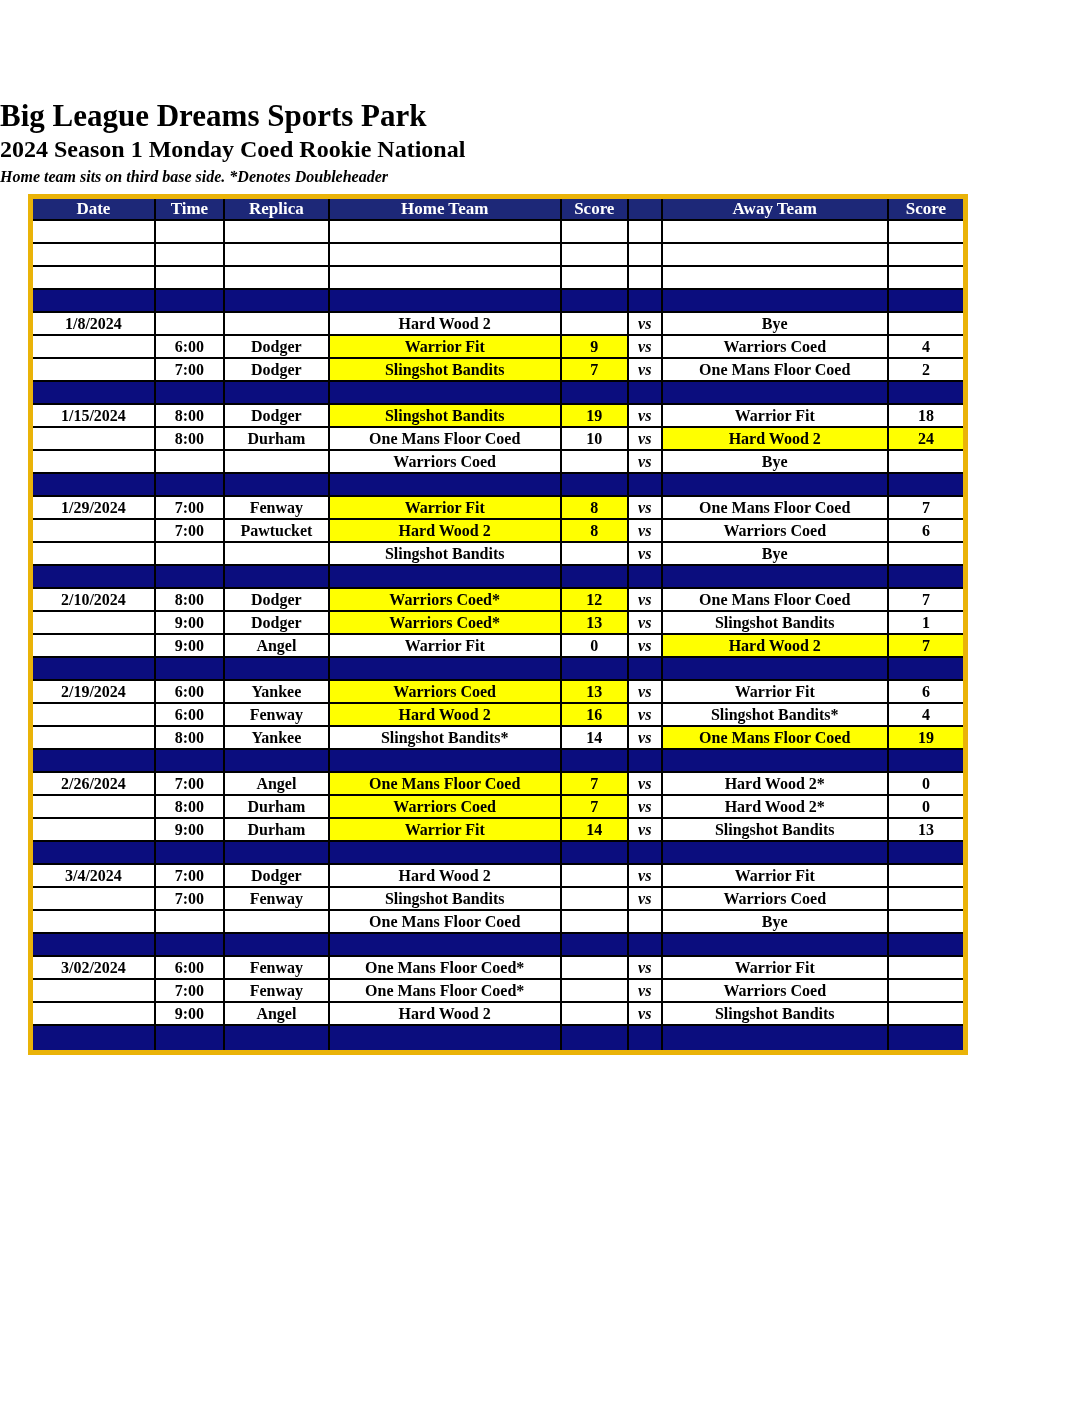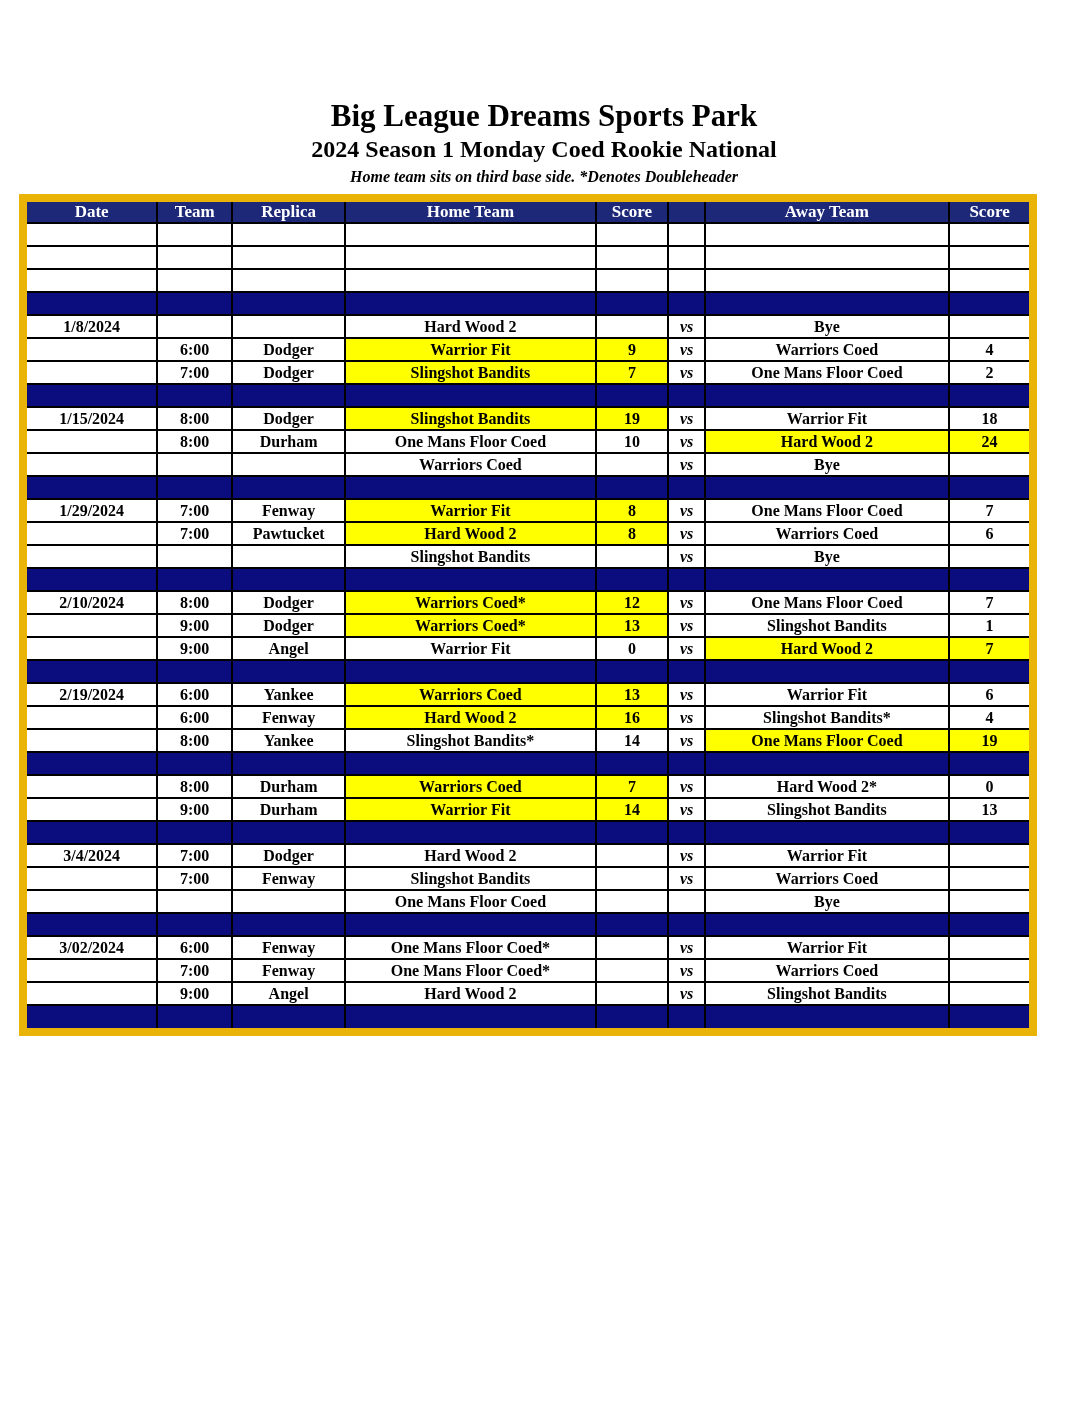--- a/index.html
+++ b/index.html
@@ -5,39 +5,39 @@
   * { margin: 0; padding: 0; box-sizing: border-box; }
   html, body { background: #ffffff; }
   body {
     width: 1088px; height: 1408px;
     font-family: "Liberation Serif", serif;
     color: #000;
     position: relative;
   }
   .page { width: 1088px; height: 1408px; overflow: hidden; }
 
-  .titles { text-align: center; padding-top: 98px; }
+  .titles { text-align: left; padding-top: 98px; }
   .title {
     font-size: 31px; font-weight: bold; letter-spacing: 0px;
     line-height: 36px;
   }
   .subtitle {
     font-size: 24px; font-weight: bold; line-height: 30px;
   }
   .note {
     font-size: 16px; font-weight: bold; font-style: italic;
     line-height: 26px; margin-bottom: 4px;
   }
 
   table.schedule {
     border-collapse: collapse;
     table-layout: fixed;
-    width: 1018px;
-    margin-left: 19px;
-    border: 8px solid #eab308;
+    width: 940px;
+    margin-left: 28px;
+    border: 5px solid #eab308;
   }
   table.schedule th, table.schedule td {
     border: 2px solid #000;
     height: 23px;
     text-align: center;
     vertical-align: middle;
     font-weight: bold;
     font-size: 16px;
     line-height: 20px;
     padding: 0 2px;
@@ -77,21 +77,21 @@
       <col style="width:11.2%">
       <col style="width:24.8%">
       <col style="width:7.2%">
       <col style="width:3.6%">
       <col style="width:24.2%">
       <col style="width:8.3%">
     </colgroup>
     <thead>
       <tr id="header-row">
           <th>Date</th>
-          <th>Team</th>
+          <th>Time</th>
           <th>Replica</th>
           <th>Home Team</th>
           <th>Score</th>
           <th></th>
           <th>Away Team</th>
           <th>Score</th>
         </tr>
     </thead>
     <tbody id="table-body">
         <tr>
@@ -328,20 +328,30 @@
           <td></td>
           <td></td>
           <td></td>
           <td></td>
           <td></td>
           <td></td>
           <td></td>
           <td></td>
         </tr>
         <tr>
+          <td>2/26/2024</td>
+          <td>7:00</td>
+          <td>Angel</td>
+          <td class="hl">One Mans Floor Coed</td>
+          <td class="hl">7</td>
+          <td class="vs">vs</td>
+          <td>Hard Wood 2*</td>
+          <td>0</td>
+        </tr>
+        <tr>
           <td></td>
           <td>8:00</td>
           <td>Durham</td>
           <td class="hl">Warriors Coed</td>
           <td class="hl">7</td>
           <td class="vs">vs</td>
           <td>Hard Wood 2*</td>
           <td>0</td>
         </tr>
         <tr>

